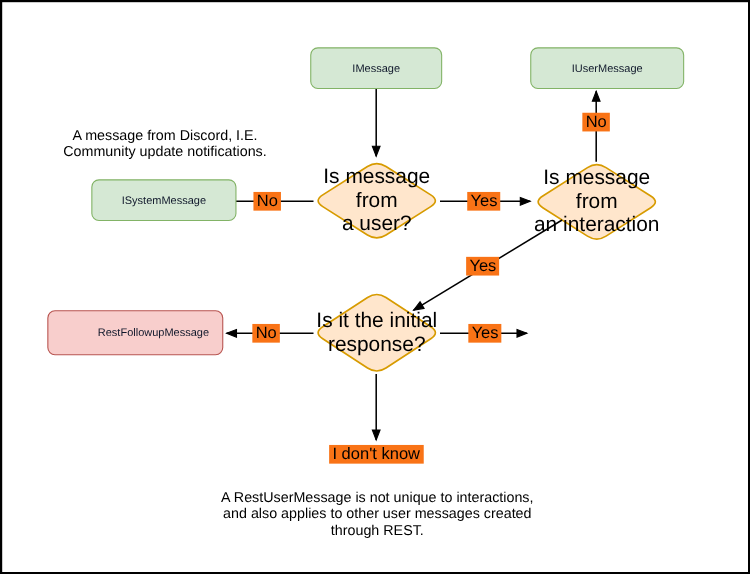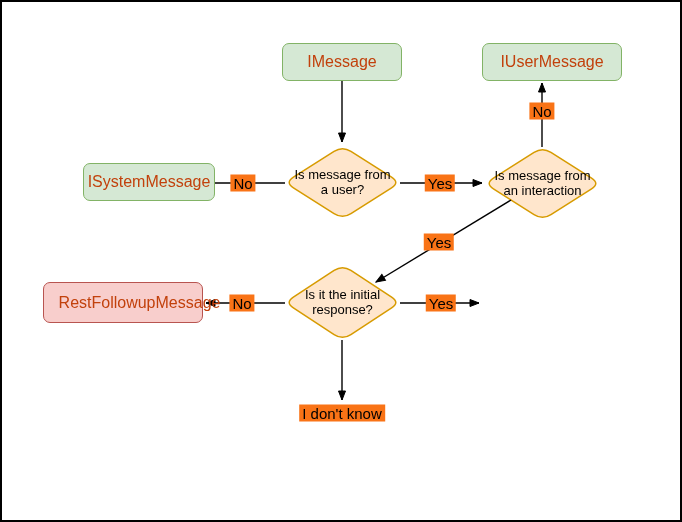--- a/index.html
+++ b/index.html
@@ -10,30 +10,30 @@
     border:2px solid #000000;
     background:#ffffff;
     font-family:"Liberation Sans", sans-serif;
     overflow:hidden;
   }
   svg.edges { position:absolute; left:0; top:0; }
   .node {
     position:absolute;
     display:flex; align-items:center; justify-content:center;
     border-radius:7px;
-    font-size:16px; color:#c2410c;
+    font-size:10px; color:#0f172a;
     text-align:center;
     box-sizing:border-box;
   }
   .node.green { background:#d5e8d4; border:1.5px solid #82b366; }
   .node.red   { background:#f8cecc; border:1.5px solid #b85450;padding-left:33px; }
   .dlabel {
     position:absolute;
     display:flex; align-items:center; justify-content:center;
-    font-size:13px; color:#000;
+    font-size:19px; color:#000;
     text-align:center;
     line-height:1.15;
   }
   .prewrap { white-space:pre-line; }
   .edge-label {
     position:absolute;
     transform:translate(-50%,-50%);
     background:#f97316;
     padding:0 3px;
     font-size:15px; color:#000;
@@ -107,15 +107,20 @@
   </div>
 
   <span class="edge-label" style="left:241px; top:181px;">No</span>
   <span class="edge-label" style="left:438px; top:181px;">Yes</span>
   <span class="edge-label" style="left:540px; top:109px;">No</span>
   <span class="edge-label" style="left:437px; top:240px;">Yes</span>
   <span class="edge-label" style="left:240px; top:301px;">No</span>
   <span class="edge-label" style="left:439px; top:301px;">Yes</span>
   <span class="edge-label" style="left:340px; top:371px;margin-top:40px;">I don't know</span>
 
+  <div class="caption" style="left:42px; top:114px; width:212px;">A message from Discord, I.E.
+Community update notifications.</div>
 
+  <div class="caption" style="left:150px; top:443px; width:382px;">A RestUserMessage is not unique to interactions,
+and also applies to other user messages created
+through REST.</div>
 
 </div>
 
 </body></html>

